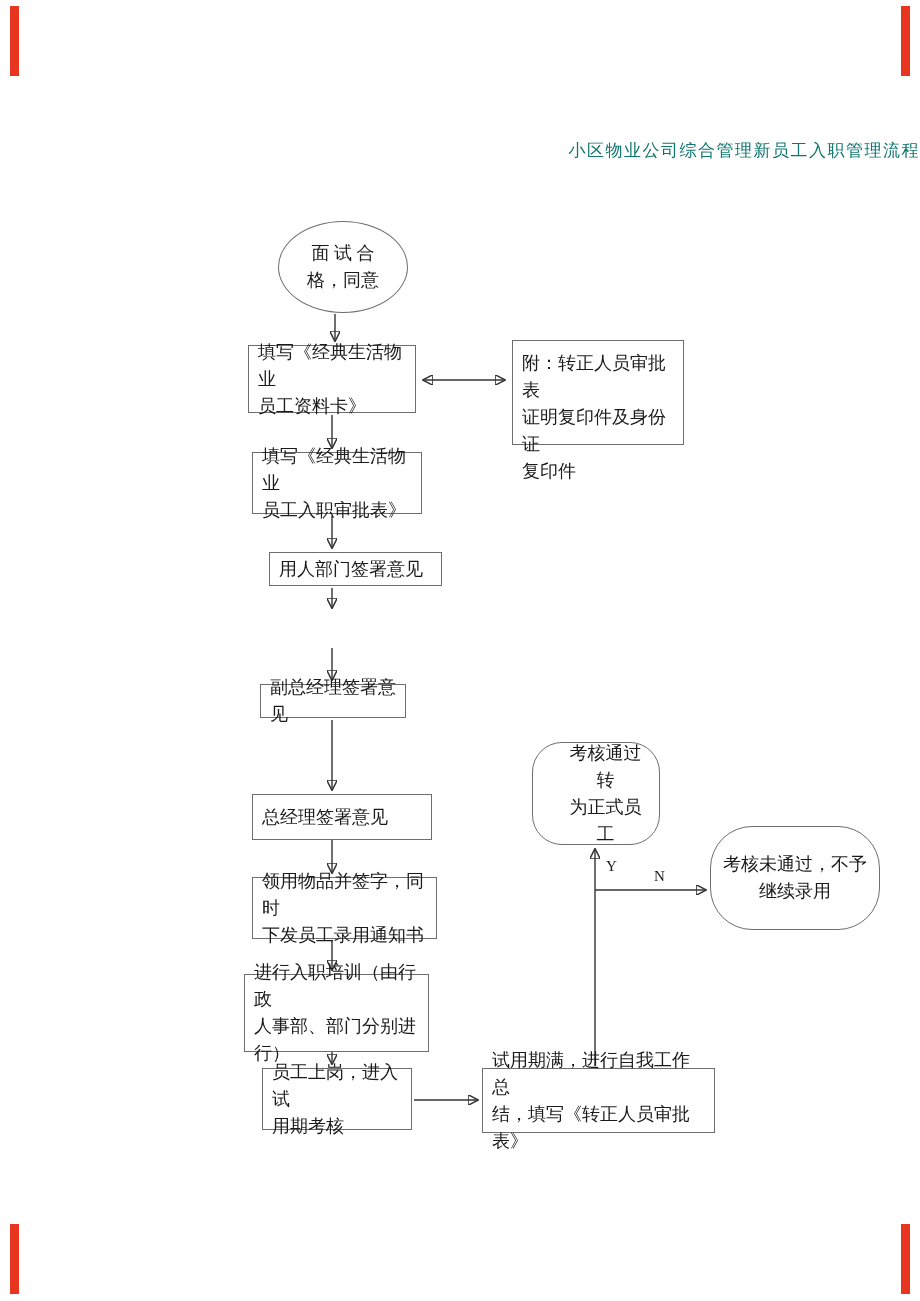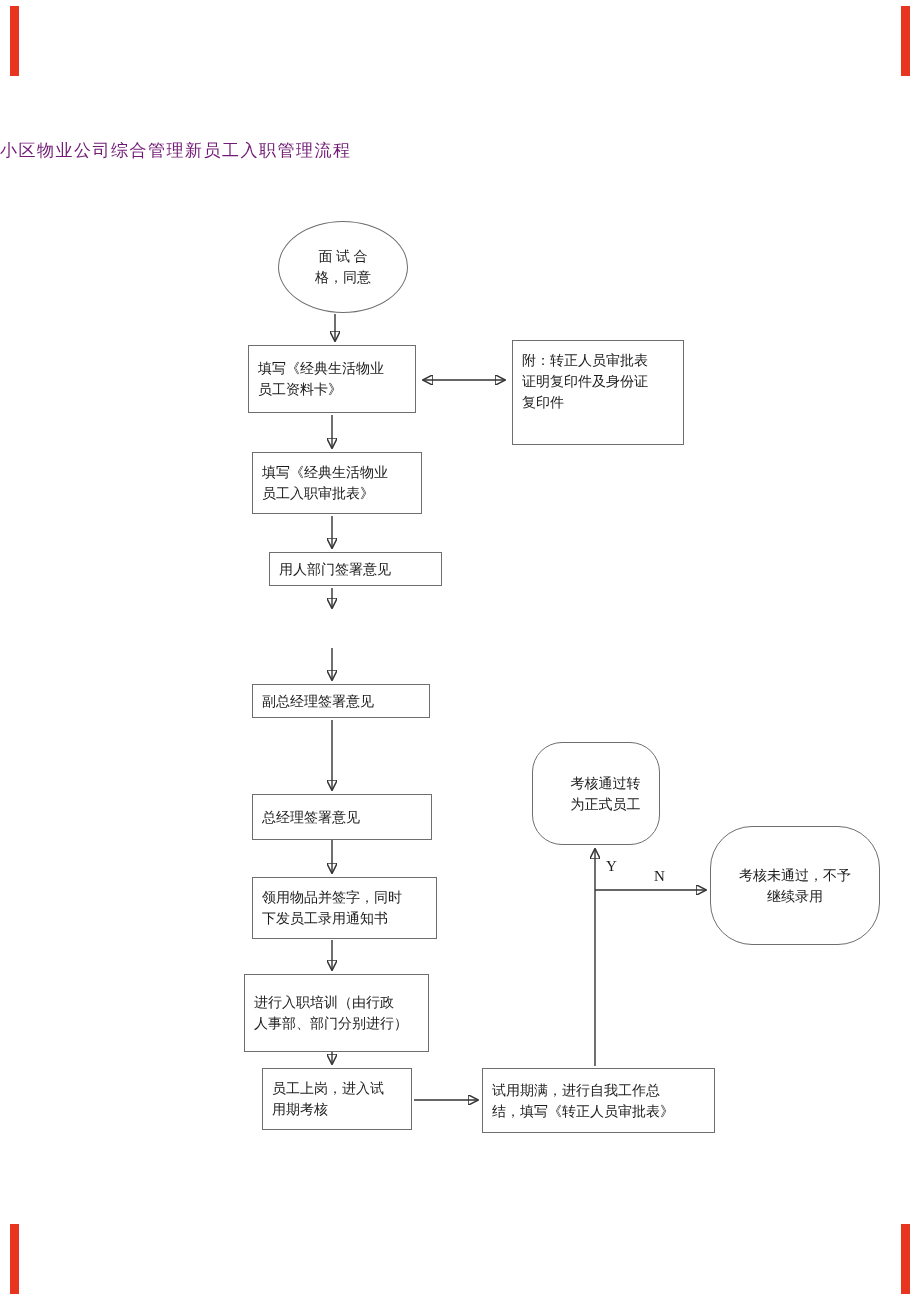--- a/index.html
+++ b/index.html
@@ -18,33 +18,33 @@
     background: #e8351f;
   }
   .edge-mark.tl { left: 10px; top: 6px; }
   .edge-mark.bl { left: 10px; top: 1224px; }
   .edge-mark.tr { left: 901px; top: 6px; }
   .edge-mark.br { left: 901px; top: 1224px; }
 
   .doc-title {
     position: absolute;
     left: 0; right: 0; top: 139px;
-    text-align: left;
+    text-align: right;
     font-size: 17px;
     letter-spacing: 1.5px;
-    color: #701a75;
+    color: #0f766e;
   }
 
   .node {
     position: absolute;
     box-sizing: border-box;
     border: 1px solid #6e6e6e;
     background: #ffffff;
     color: #1a1a1a;
-    font-size: 14px;
+    font-size: 18px;
     line-height: 1.5;
     white-space: pre-line;
     display: flex;
     align-items: center;
     padding: 3px 9px;
   }
   .node.ellipse {
     border-radius: 50%;
     justify-content: center;
     text-align: center;
@@ -128,38 +128,38 @@
   <div class="node top-align" style="left:512px; top:340px; width:172px; height:105px">附：转正人员审批表
 证明复印件及身份证
 复印件</div>
 
   <div class="node" style="left:252px; top:452px; width:170px; height:62px">填写《经典生活物业
 员工入职审批表》</div>
 
   <div class="node" style="left:269px; top:552px; width:173px; height:34px">用人部门签署意见</div>
 
 
-  <div class="node" style="left:252px; top:684px; width:178px; height:34px">副总经理签署意见</div>
+  <div class="node" style="left:260px; top:684px; width:146px; height:34px">副总经理签署意见</div>
 
   <div class="node" style="left:252px; top:794px; width:180px; height:46px">总经理签署意见</div>
 
   <div class="node" style="left:252px; top:877px; width:185px; height:62px">领用物品并签字，同时
 下发员工录用通知书</div>
 
   <div class="node" style="left:244px; top:974px; width:185px; height:78px">进行入职培训（由行政
 人事部、部门分别进行）</div>
 
   <div class="node" style="left:262px; top:1068px; width:150px; height:62px">员工上岗，进入试
 用期考核</div>
 
   <div class="node" style="left:482px; top:1068px; width:233px; height:65px">试用期满，进行自我工作总
 结，填写《转正人员审批表》</div>
 
   <div class="node rounded-pass" style="left:532px; top:742px; width:128px; height:103px">考核通过转
 为正式员工</div>
 
-  <div class="node rounded-fail" style="left:710px; top:826px; width:170px; height:119px">考核未通过，不予
+  <div class="node rounded-fail" style="left:710px; top:826px; width:170px; height:104px">考核未通过，不予
 继续录用</div>
 
   <div class="branch-label yes">Y</div>
   <div class="branch-label no">N</div>
 
 </div>
 
 </body></html>

